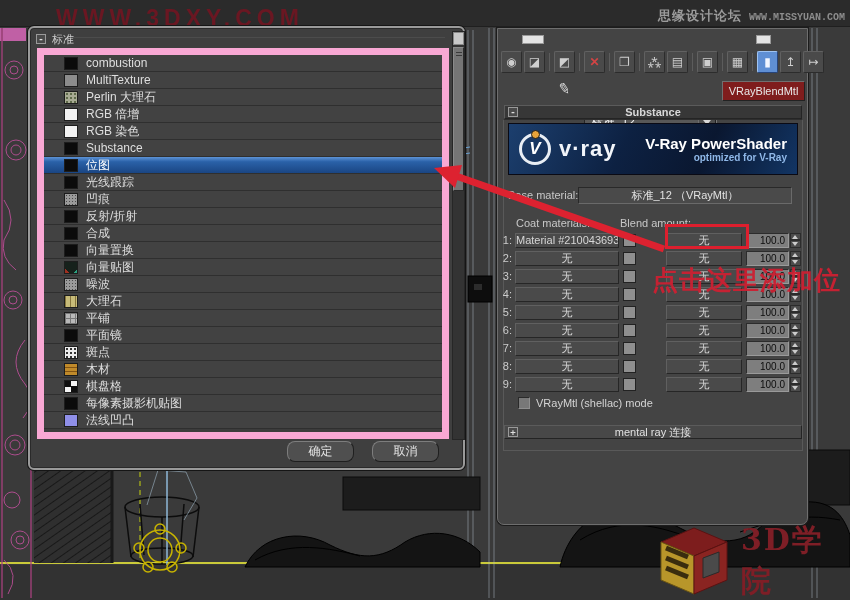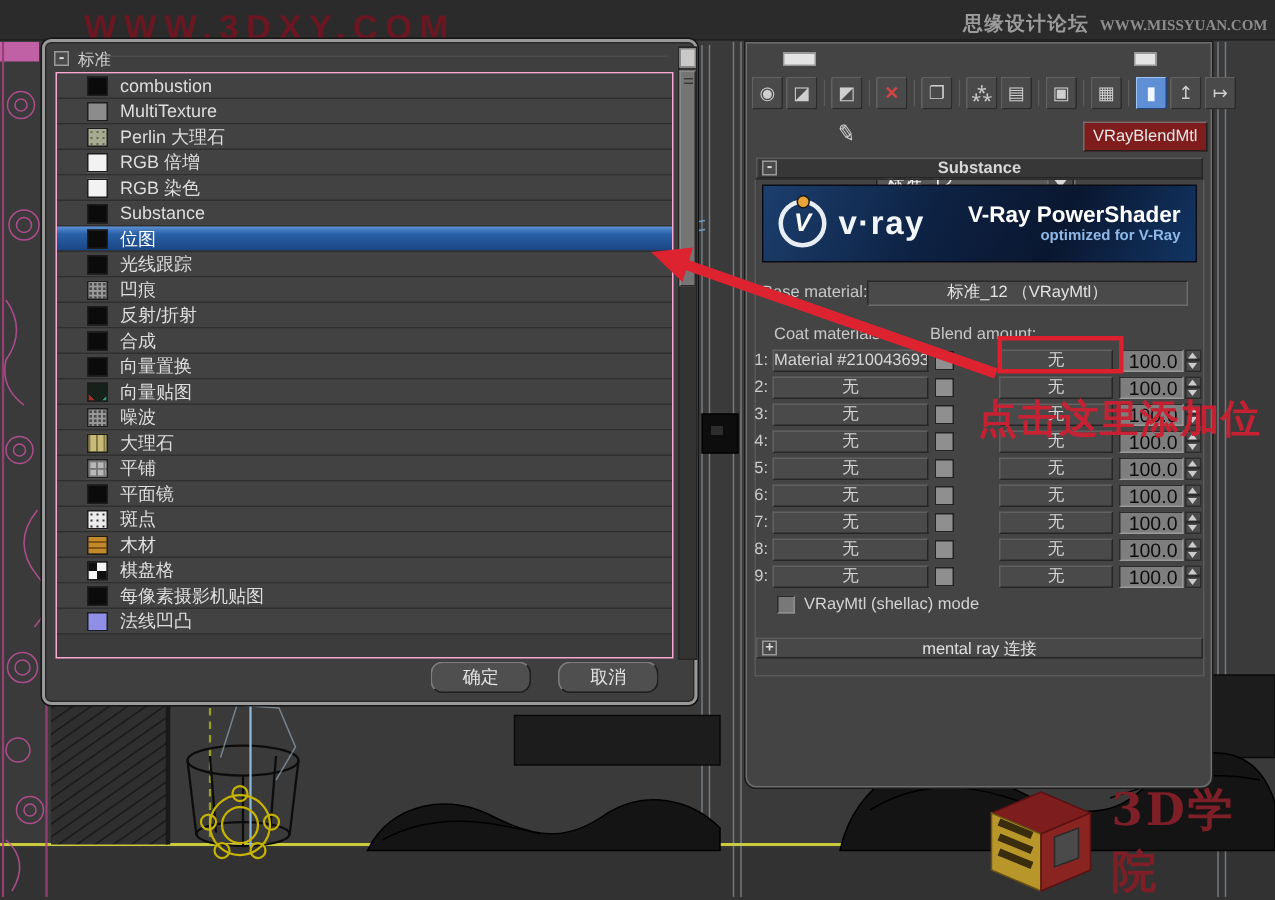--- a/index.html
+++ b/index.html
@@ -5,34 +5,34 @@
   * { margin:0; padding:0; box-sizing:border-box; }
   html,body { width:850px; height:600px; overflow:hidden; }
   body { position:relative; background:#3a3a3a; font-family:"Liberation Sans",sans-serif; }
 
   
   #viewport-svg { position:absolute; left:0; top:0; width:850px; height:600px; z-index:1; }
   .top-strip { position:absolute; left:0; top:0; width:850px; height:27px; background:#2b2b2b; border-bottom:1px solid #1f1f1f; z-index:2; }
   .wm-tl { position:absolute; left:56px; top:5px; z-index:3; font-size:23px; font-weight:bold; letter-spacing:5px; color:rgba(110,22,34,0.95); }
   .wm-tr { position:absolute; right:5px; top:7px; z-index:3; display:flex; align-items:baseline; gap:7px; }
   .wm-tr .site { font-size:13px; font-weight:bold; color:#9b9b9b; letter-spacing:1px; }
-  .wm-tr .url  { font-size:10px; font-weight:bold; color:#8d8d8d; font-family:Liberation Serif, serif; }
+  .wm-tr .url  { font-size:10px; font-weight:bold; color:#8d8d8d; font-family:Liberation Mono, monospace; }
 
   
   .dialog { position:absolute; left:28px; top:26px; width:437px; height:444px; z-index:10;
             background:#3f3f3f; border:2px solid #9a9a9a; border-radius:6px;
             box-shadow:0 0 0 1px #151515, inset 0 0 0 1px #2a2a2a; }
   .grp-header { position:absolute; left:6px; top:4px; display:flex; align-items:center; gap:6px; height:14px; }
   .toggle-box { width:10px; height:10px; background:#4a4a4a; border:1px solid #9a9a9a; color:#ddd;
                 font:bold 9px/8px "DejaVu Sans Mono",monospace; text-align:center; }
   .grp-label { font-size:11px; color:#cfcfcf; }
   .grp-line { position:absolute; left:40px; right:18px; top:9px; height:1px; background:#5a5a5a; opacity:.5; }
 
   .map-list { position:absolute; left:7px; top:20px; width:412px; height:391px; background:#3c3c3c;
-              border:1px solid #f9a8d4; overflow:hidden; }
+              border:7px solid #f9a8d4; overflow:hidden; }
   .list-item { display:flex; align-items:center; height:17px; padding-left:20px; gap:8px;
                background:#424242; border-bottom:1px solid #2f2f2f; }
   .list-item .item-label { font-size:12px; color:#dedede; white-space:nowrap; }
   .list-item.selected { background:linear-gradient(180deg,#5d93d6 0%,#2a61a8 30%,#1a4583 100%); }
   .list-item.selected .item-label { color:#fff; }
   .swatch { width:14px; height:13px; border:1px solid #1d1d1d; flex:0 0 auto; }
   .sw-black{background:#0b0b0b}
   .sw-gray{background:#8c8c8c}
   .sw-white{background:#f2f2f2}
   .sw-perlin{background:#a8ab93;background-image:radial-gradient(#5f6b4a 1px,transparent 1px);background-size:4px 4px}
@@ -121,21 +121,21 @@
   .coat-rows { position:absolute; left:0; top:202px; width:100%; }
   .coat-row { display:flex; align-items:center; height:18px; }
   .row-index { width:14px; text-align:right; font-size:11px; color:#cccccc; flex:0 0 auto; }
   .row-btn { height:15px; background:#4a4a4a; border:1px solid; border-color:#606060 #262626 #262626 #606060;
              font-size:11px; color:#d6d6d6; text-align:center; line-height:13px; overflow:hidden;
              white-space:nowrap; flex:0 0 auto; }
   .row-material { width:104px; margin-left:3px; }
   .row-swatch { width:13px; height:13px; margin-left:4px; background:#8f8f8f; border:1px solid #222; flex:0 0 auto; }
   .row-mask { width:76px; margin-left:30px; }
   .row-amount { width:43px; height:15px; margin-left:4px; background:#7e7e7e; border:1px solid;
-                border-color:#2c2c2c #9a9a9a #9a9a9a #2c2c2c; font-size:13px; color:#0c0c0c;
+                border-color:#2c2c2c #9a9a9a #9a9a9a #2c2c2c; font-size:10px; color:#0c0c0c;
                 text-align:right; padding-right:3px; line-height:13px; flex:0 0 auto; }
   .spin { width:11px; height:15px; display:flex; flex-direction:column; margin-left:1px; flex:0 0 auto; }
   .spin>div { flex:1; background:#4c4c4c; border:1px solid #2c2c2c; position:relative; }
   .spin .up::after { content:""; position:absolute; left:1px; top:1px; border-left:3px solid transparent;
                      border-right:3px solid transparent; border-bottom:4px solid #ccc; }
   .spin .dn::after { content:""; position:absolute; left:1px; top:1px; border-left:3px solid transparent;
                      border-right:3px solid transparent; border-top:4px solid #ccc; }
 
   .chk-row { position:absolute; left:20px; top:368px; display:flex; align-items:center; gap:6px; }
   .chk-box { width:12px; height:12px; background:#787878; border:1px solid; border-color:#2a2a2a #8f8f8f #8f8f8f #2a2a2a; }

